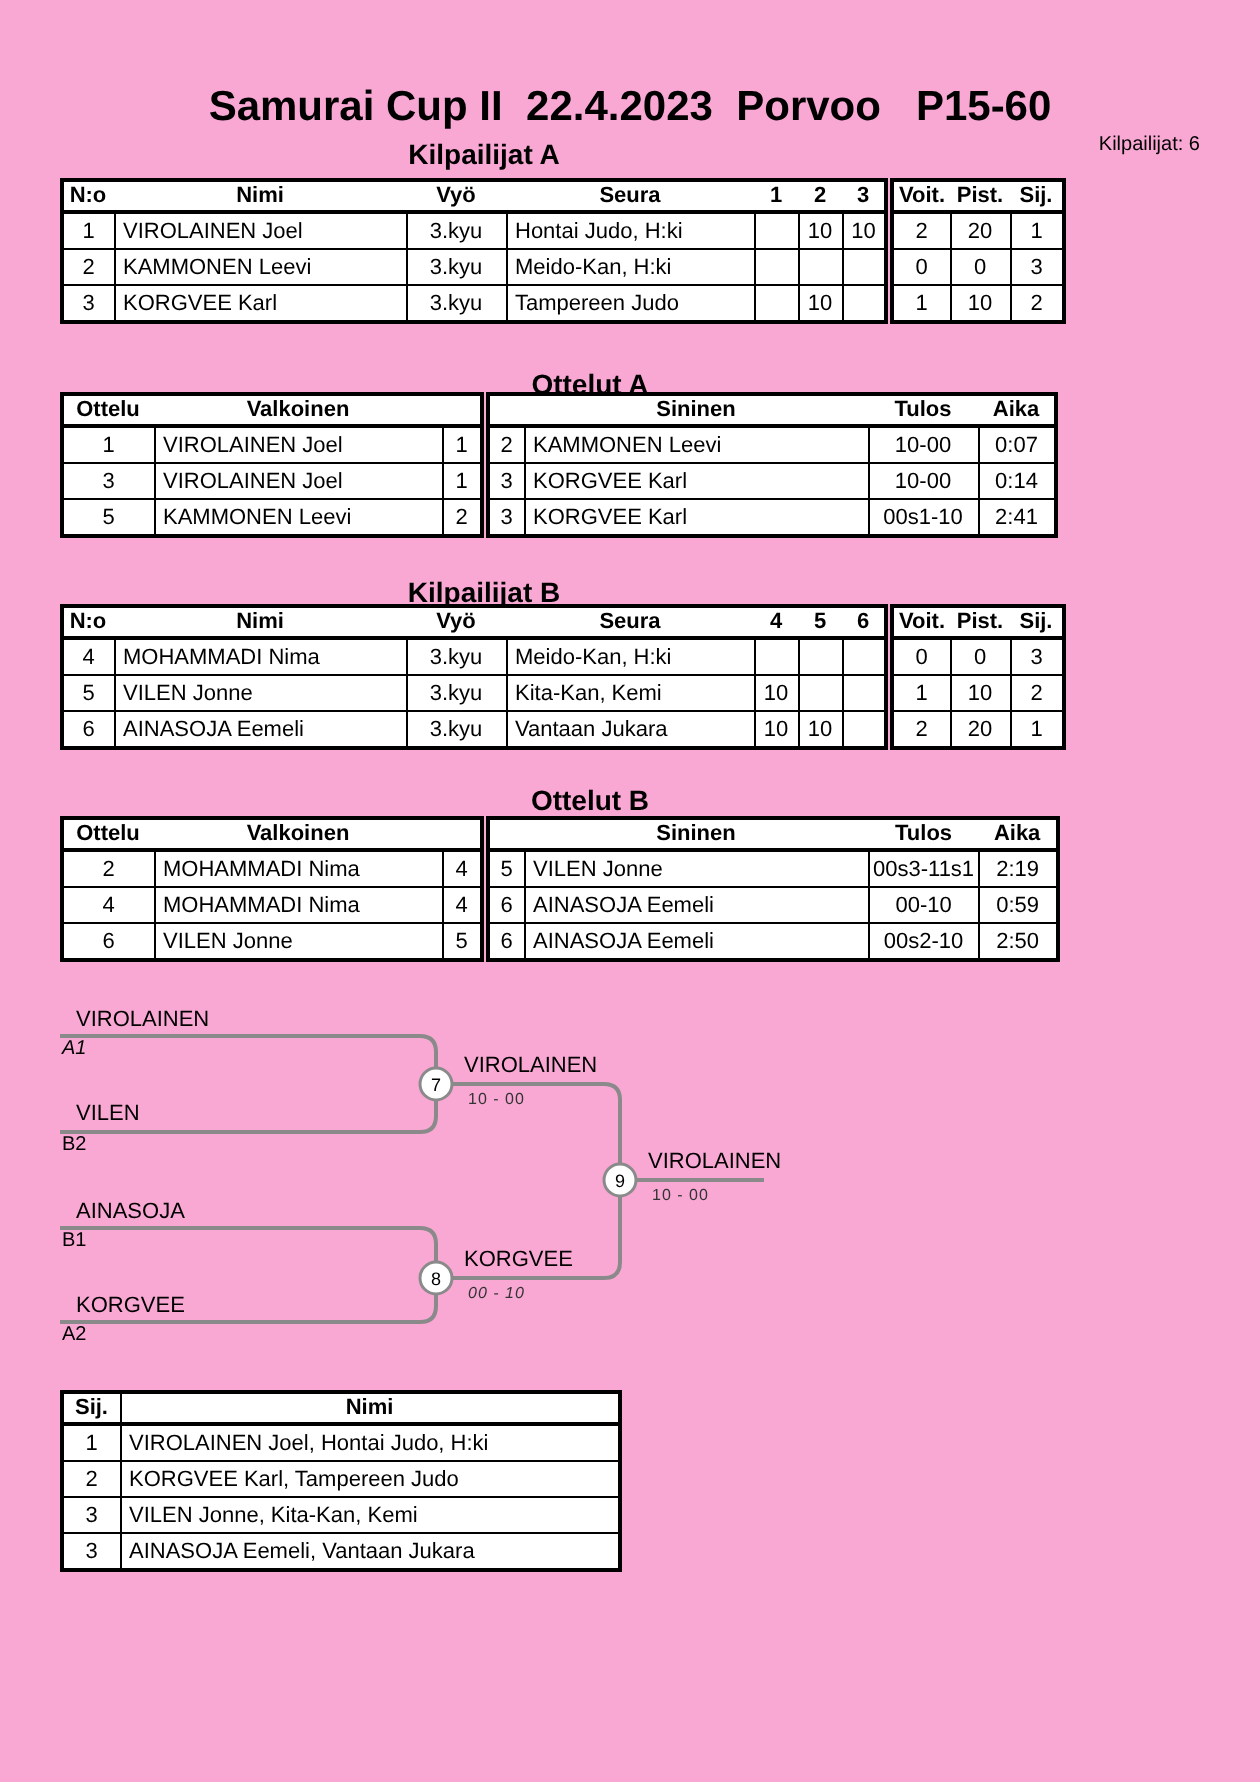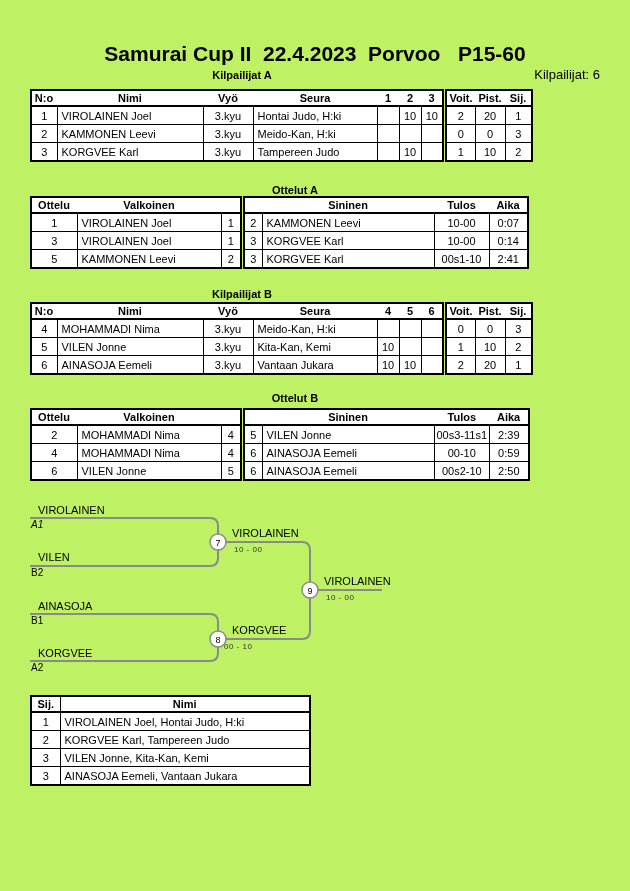--- a/index.html
+++ b/index.html
@@ -1,21 +1,21 @@
 <!DOCTYPE html>
 <html><head>
 <meta charset="utf-8">
 <style>
   html,body{margin:0;padding:0;background:#fff;}
-  .doc{position:relative;width:630px;height:891px;background:#bef264;
+  .doc{position:relative;width:630px;height:891px;background:#f9a8d4;
        font-family:"Liberation Sans","DejaVu Sans",sans-serif;color:#000;overflow:hidden;}
   .abs{position:absolute;}
   .main-title{left:0;top:42px;width:630px;text-align:center;font-size:21px;font-weight:bold;white-space:pre;}
-  .sec-title{font-size:11px;font-weight:bold;text-align:center;}
-  .count-label{left:440px;top:67px;width:160px;text-align:right;font-size:13px;}
+  .sec-title{font-size:14px;font-weight:bold;text-align:center;}
+  .count-label{left:440px;top:67px;width:160px;text-align:right;font-size:10px;}
   .pair{display:flex;align-items:flex-start;}
   table.sub{border-collapse:collapse;table-layout:fixed;background:#fff;border:2px solid #000;}
   table.sub.gap{margin-left:1px;}
   .sub th{border:0;border-bottom:2px solid #000;font-size:11px;font-weight:bold;height:14px;
           padding:0 2px;white-space:nowrap;overflow:hidden;text-align:center;}
   .sub td{border:1px solid #000;font-size:11px;height:17px;padding:0 2px;
           white-space:nowrap;overflow:hidden;text-align:center;}
   .sub .l{text-align:left;padding-left:4px;}
   .sub th.hl{text-align:center;padding-left:1px;}
   .sub th.bR{border-right:1px solid #000;}
@@ -323,21 +323,21 @@
         <th>Sininen</th>
         <th>Tulos</th>
         <th>Aika</th>
       </tr>
         </thead>
       <tbody>
         <tr>
           <td>5</td>
           <td class="l">VILEN Jonne</td>
           <td>00s3-11s1</td>
-          <td>2:39</td>
+          <td>2:19</td>
         </tr>
         <tr>
           <td>6</td>
           <td class="l">AINASOJA Eemeli</td>
           <td>00-10</td>
           <td>0:59</td>
         </tr>
         <tr>
           <td>6</td>
           <td class="l">AINASOJA Eemeli</td>
@@ -367,21 +367,21 @@
   <div class="abs b-name" style="left:38px;top:551px;">VILEN</div>
   <div class="abs b-seed" style="left:31px;top:567px;">B2</div>
   <div class="abs b-name" style="left:232px;top:527px;">VIROLAINEN</div>
   <div class="abs b-score" style="left:234px;top:545px;">10 - 00</div>
 
   <div class="abs b-name" style="left:38px;top:600px;">AINASOJA</div>
   <div class="abs b-seed" style="left:31px;top:615px;">B1</div>
   <div class="abs b-name" style="left:38px;top:647px;">KORGVEE</div>
   <div class="abs b-seed" style="left:31px;top:662px;">A2</div>
   <div class="abs b-name" style="left:232px;top:624px;">KORGVEE</div>
-  <div class="abs b-score" style="left:224px;top:642px;">00 - 10</div>
+  <div class="abs b-score" style="left:234px;top:642px;font-style:italic;">00 - 10</div>
 
   <div class="abs b-name" style="left:324px;top:575px;">VIROLAINEN</div>
   <div class="abs b-score" style="left:326px;top:593px;">10 - 00</div>
 
 
   <div class="abs" style="left:30px;top:695px;">
     <table class="sub">
       <colgroup>
           <col style="width:29px">
           <col style="width:250px">

